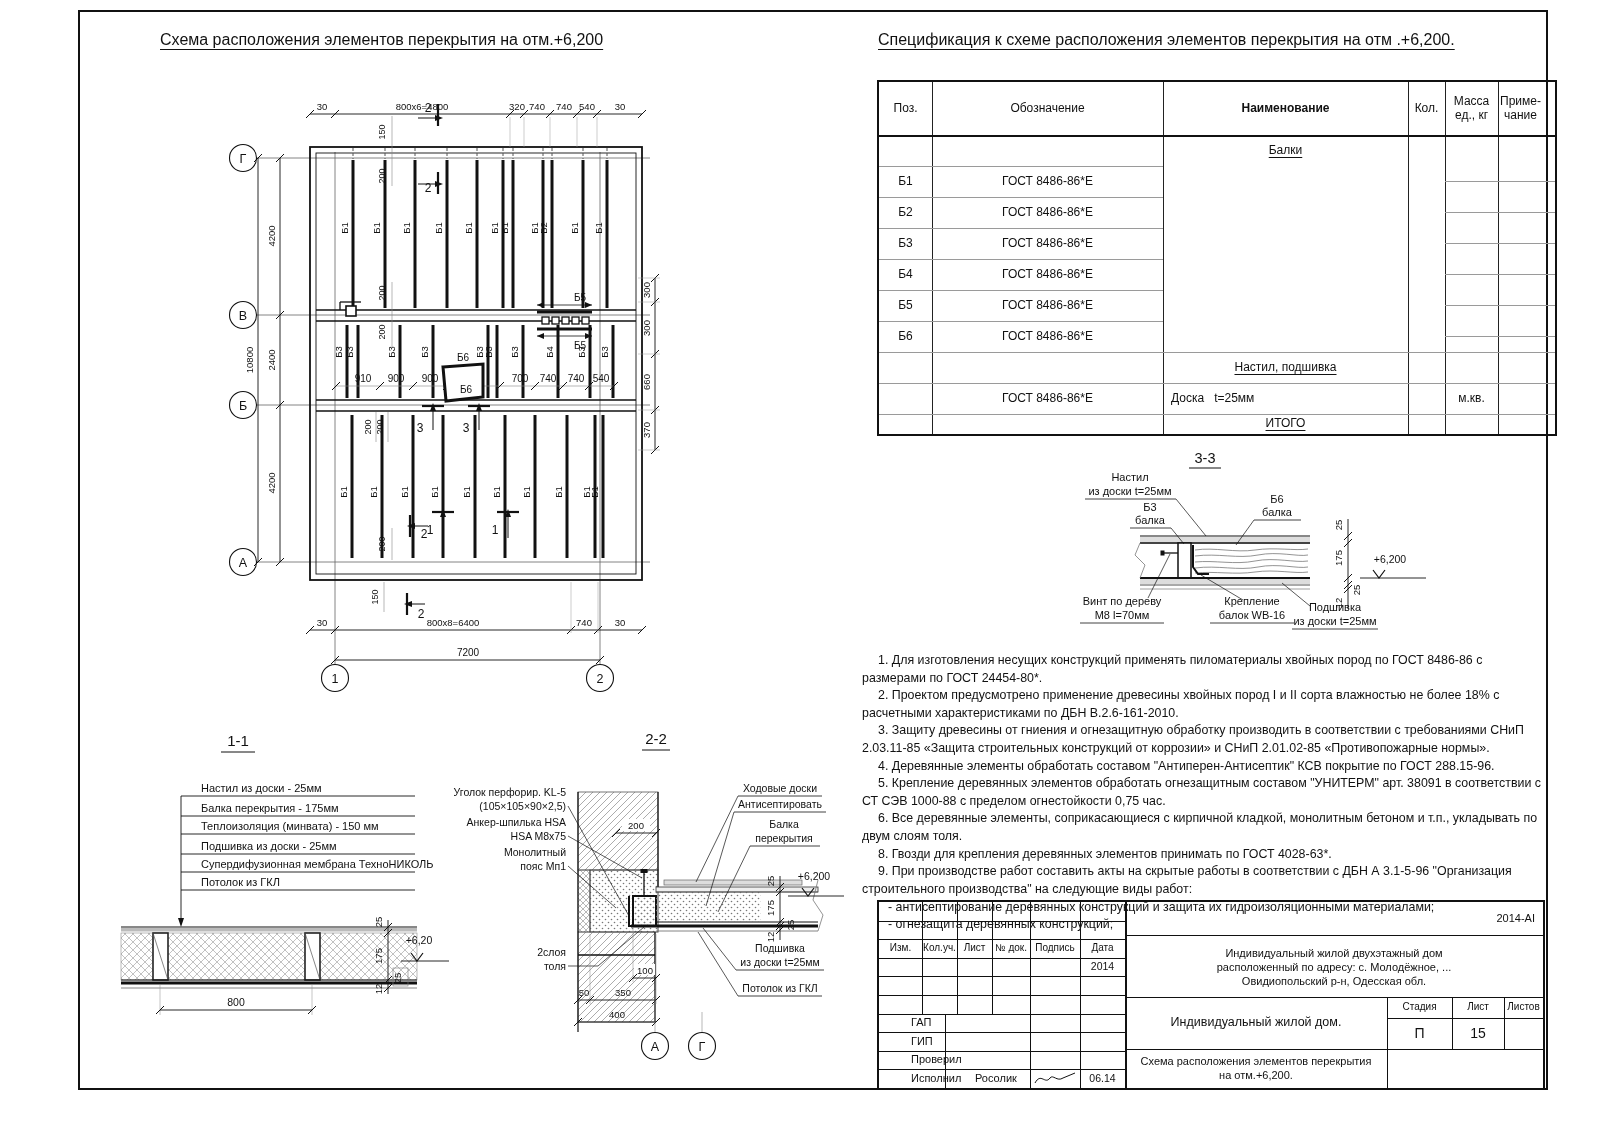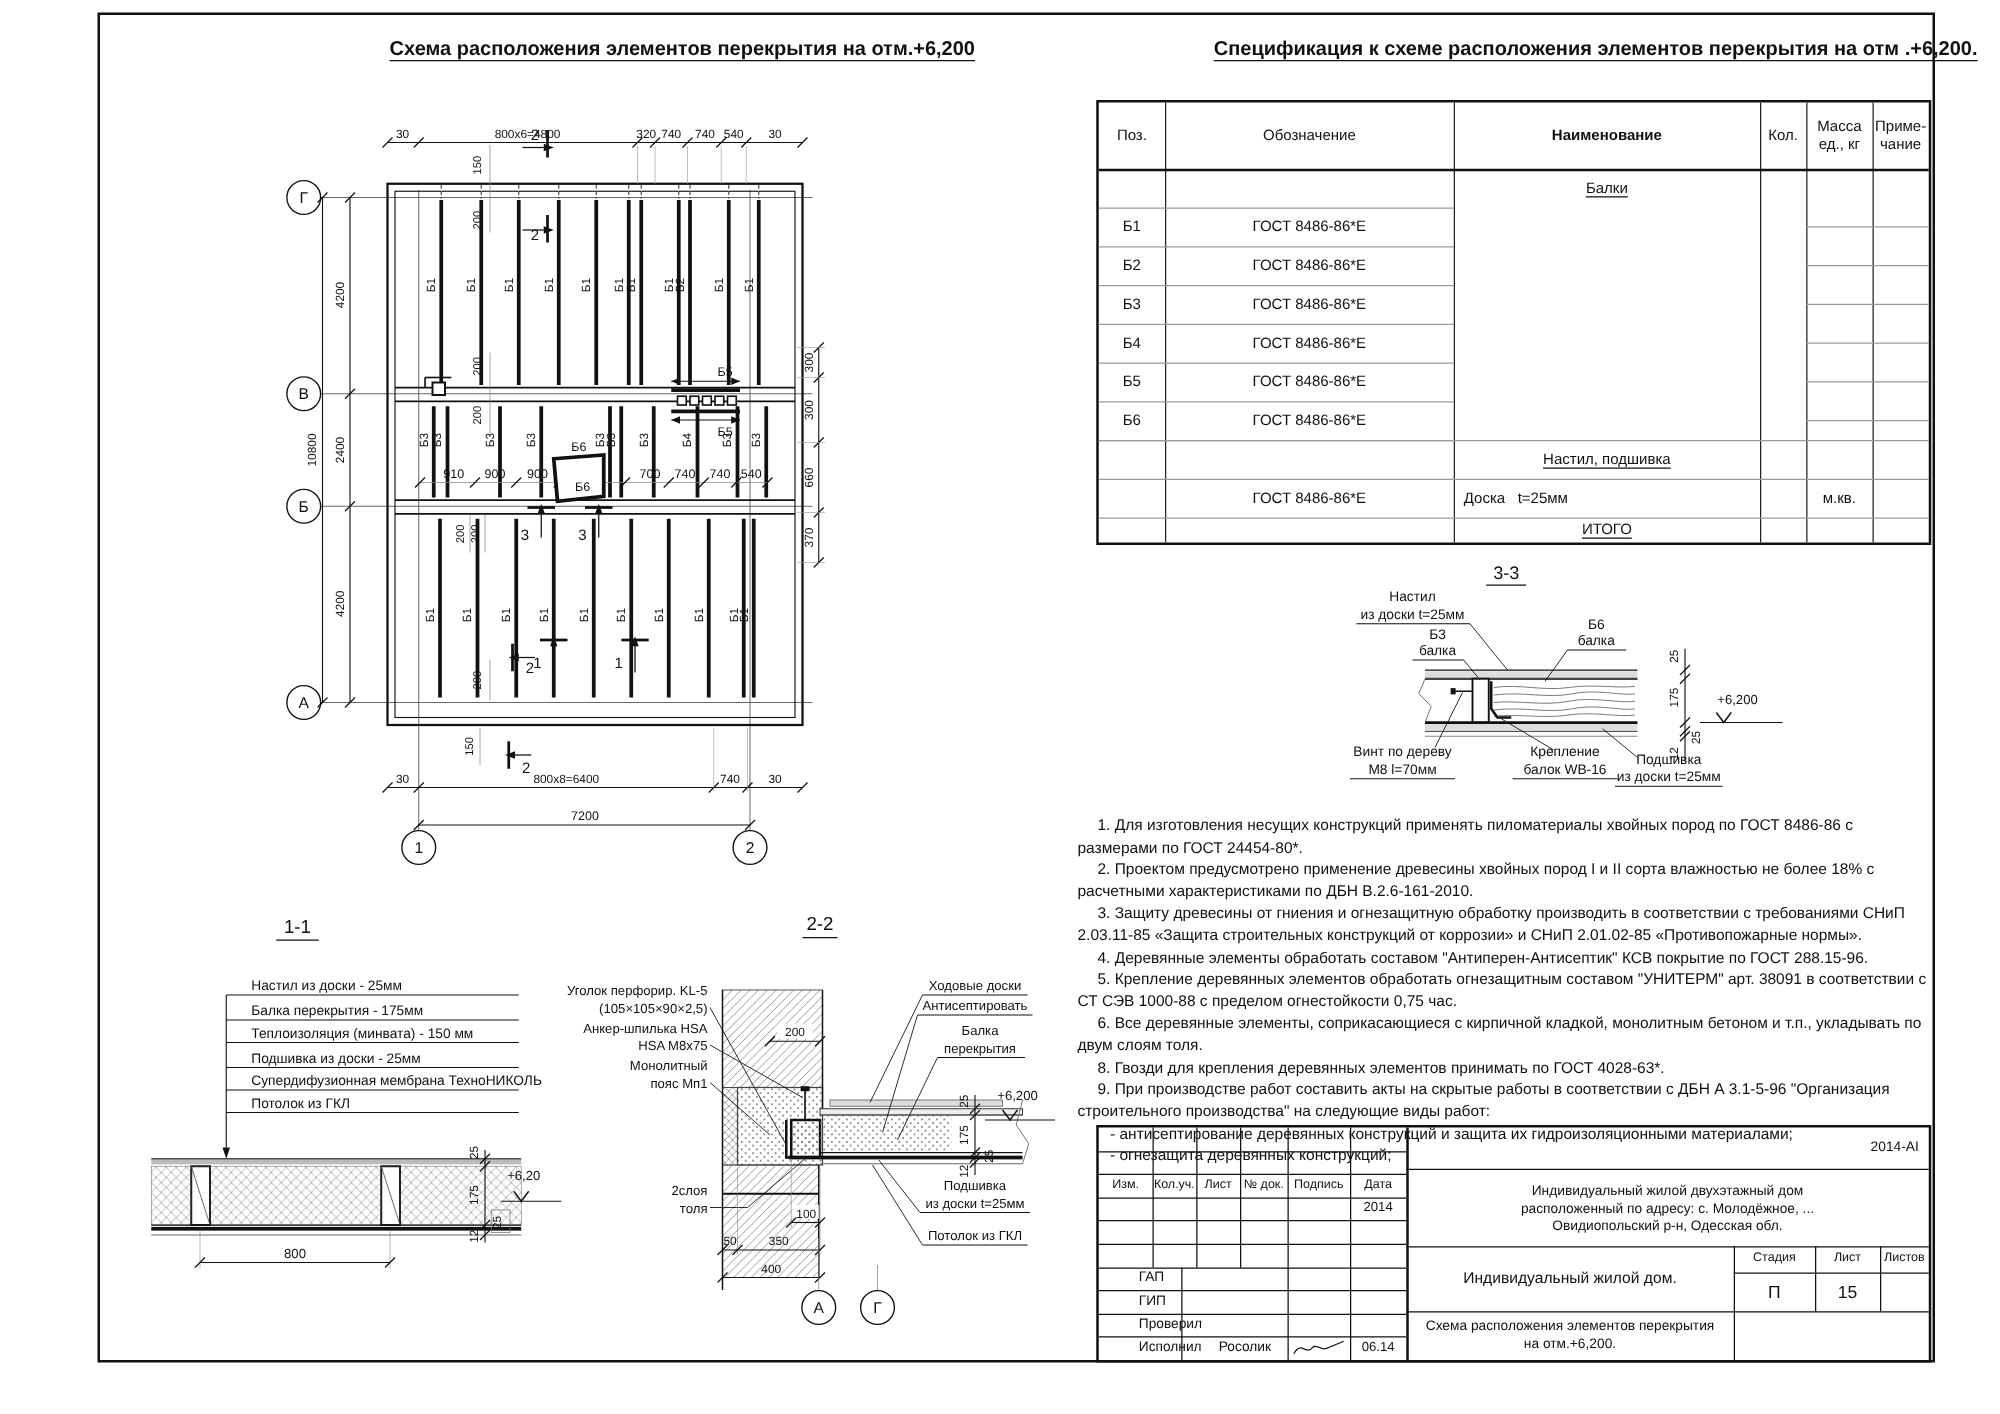--- a/index.html
+++ b/index.html
@@ -1,27 +1,27 @@
 <!DOCTYPE html>
 <html><head>
 <meta charset="utf-8">
 <style>
   html,body{margin:0;padding:0;background:#e8e8e8;}
   .sheet{position:relative;width:1600px;height:1131px;background:#fff;
          font-family:"Liberation Sans",sans-serif;color:#111;overflow:hidden;}
   .frame{position:absolute;left:78px;top:10px;width:1466px;height:1076px;border:2px solid #111;}
-  .title{position:absolute;font-size:16px;text-align:right;
-         text-decoration:underline;text-underline-offset:4px;font-weight:bold;}
+  .title{position:absolute;font-size:16px;text-align:left;
+         text-decoration:underline;text-underline-offset:4px;}
   #plan-title{left:160px;top:31px;width:620px;}
-  #spec-title{left:920px;top:31px;width:662px;}
+  #spec-title{left:878px;top:31px;width:662px;}
   svg{position:absolute;font-family:"Liberation Sans",sans-serif;}
   svg text{fill:#111;}
 
   
-  .spec{position:absolute;left:877px;top:80px;width:664px;height:352px;border:2px solid #111;font-size:12px;}
+  .spec{position:absolute;left:877px;top:80px;width:664px;height:352px;border:2px solid #111;font-size:12px;padding-left:12px;}
   .spec .vl{position:absolute;top:0;bottom:0;width:1px;background:#222;}
   .spec .hl{position:absolute;background:#111;}
   .spec .hlg{position:absolute;background:#9a9a9a;height:1px;}
   .cell{position:absolute;display:flex;align-items:center;justify-content:center;
         text-align:center;white-space:pre-line;line-height:1.15;}
   .cell.left{justify-content:flex-start;text-align:left;white-space:pre;}
   .cell.u{text-decoration:underline;text-underline-offset:3px;}
 
   
   #notes{position:absolute;left:862px;top:652px;width:686px;font-size:12.4px;line-height:1.42;}

